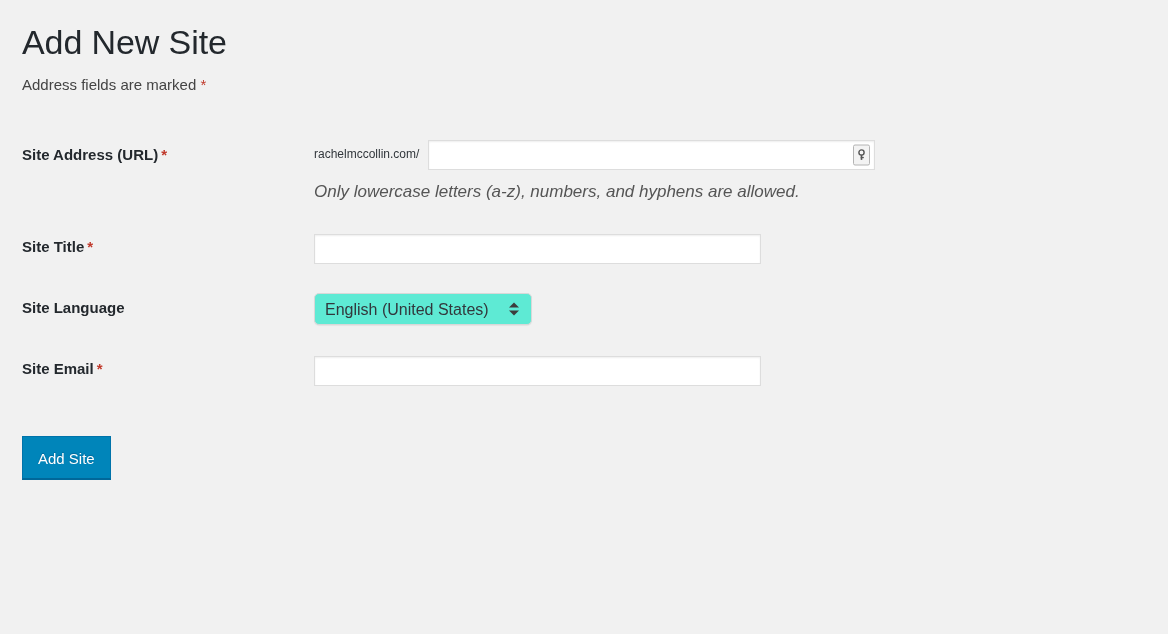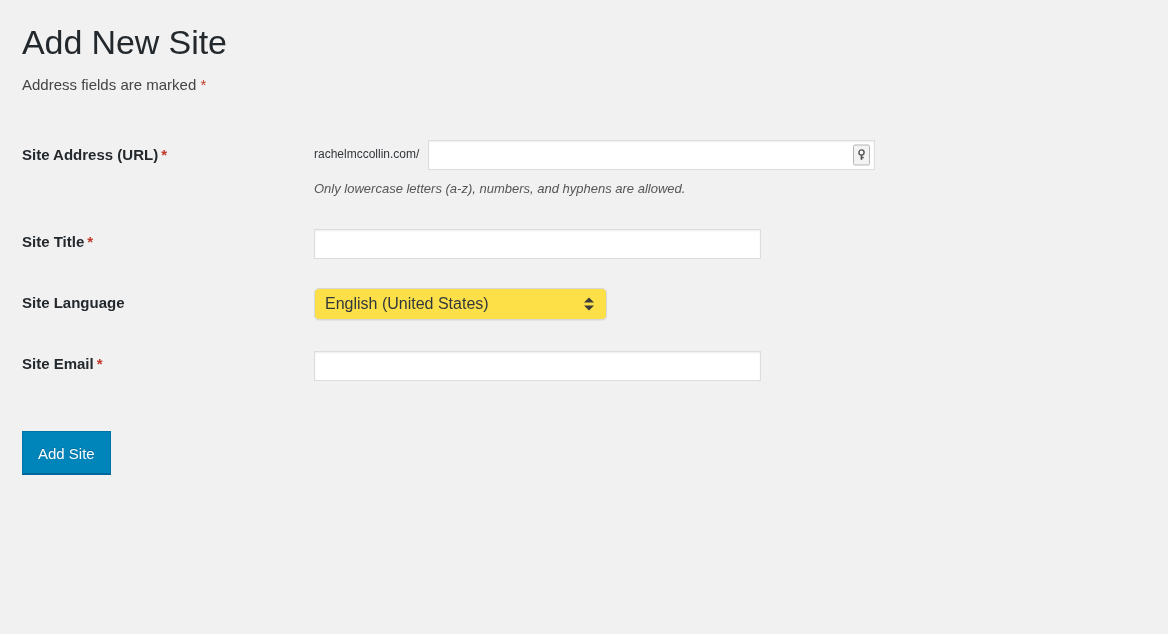--- a/index.html
+++ b/index.html
@@ -135,41 +135,41 @@
     border-radius: 2px;
     background: #f3f3f3;
     display: flex;
     align-items: center;
     justify-content: center;
   }
 
   .help-text {
     display: block;
     font-style: italic;
-    font-size: 13px;
+    font-size: 17px;
     color: #555;
     margin-top: 10px;
     line-height: 1.4;
   }
 
   
   .select-box {
     position: relative;
     display: inline-block;
   }
   .lang-select {
     box-sizing: border-box;
     -webkit-appearance: none;
     -moz-appearance: none;
     appearance: none;
-    background: #fde047;
+    background: #5eead4;
     border: 1px solid #d8d8d8;
     border-radius: 5px;
     box-shadow: 0 1px 1px rgba(0,0,0,0.06);
-    width: 293px;
+    width: 218px;
     height: 32px;
     font-size: 16px;
     font-family: "Liberation Sans", sans-serif;
     color: #32373c;
     padding: 2px 36px 2px 10px;
     outline: none;
     line-height: 1.2;
   }
   .select-arrows {
     position: absolute;

